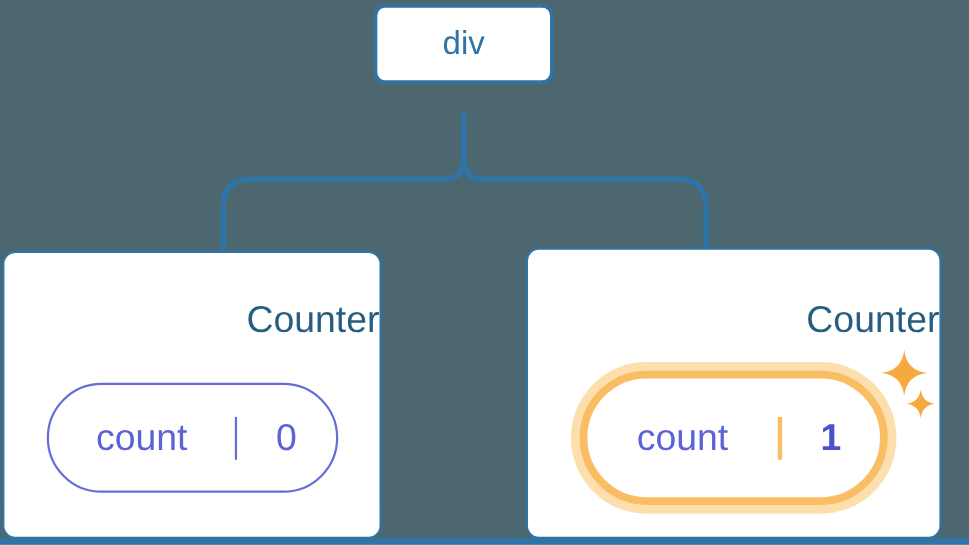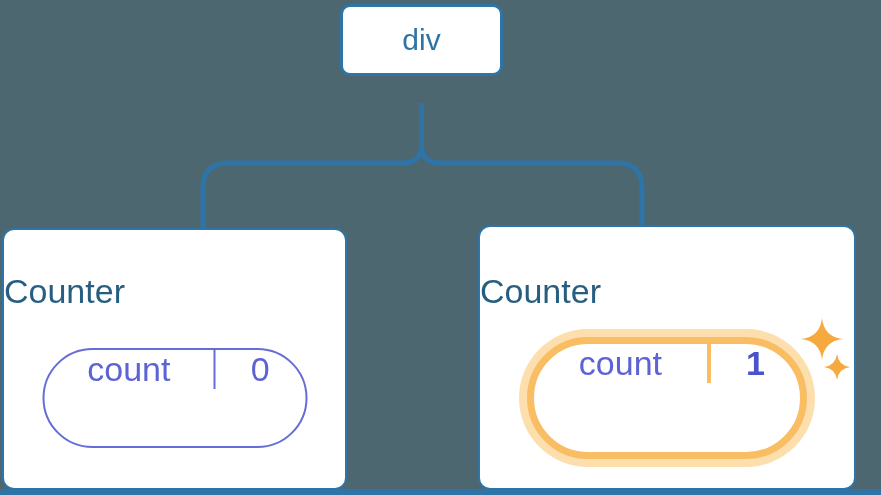--- a/index.html
+++ b/index.html
@@ -44,32 +44,32 @@
     border: 2px solid #2e74a6;
     border-radius: 12px;
     box-sizing: border-box;
   }
   .card-left  { left: 2px;   top: 228px; width: 345px; height: 262px; }
   .card-right { left: 478px; top: 225px; width: 378px; height: 265px; }
   .card-title {
     position: absolute;
     left: 0;
     width: 100%;
-    text-align: left;
+    text-align: right;
     font-size: 34px;
     color: #275e80;
   }
   .card-left  .card-title { top: 42px; }
   .card-right .card-title { top: 45px; }
   .pill {
     position: absolute;
     left: 50%;
     transform: translateX(-50%);
     display: flex;
-    align-items: flex-start;
+    align-items: center;
     box-sizing: border-box;
     background: #ffffff;
   }
   .pill-plain {
     top: 118px;
     width: 265px;
     height: 100px;
     border: 2px solid #666dd6;
     border-radius: 52px;
   }

